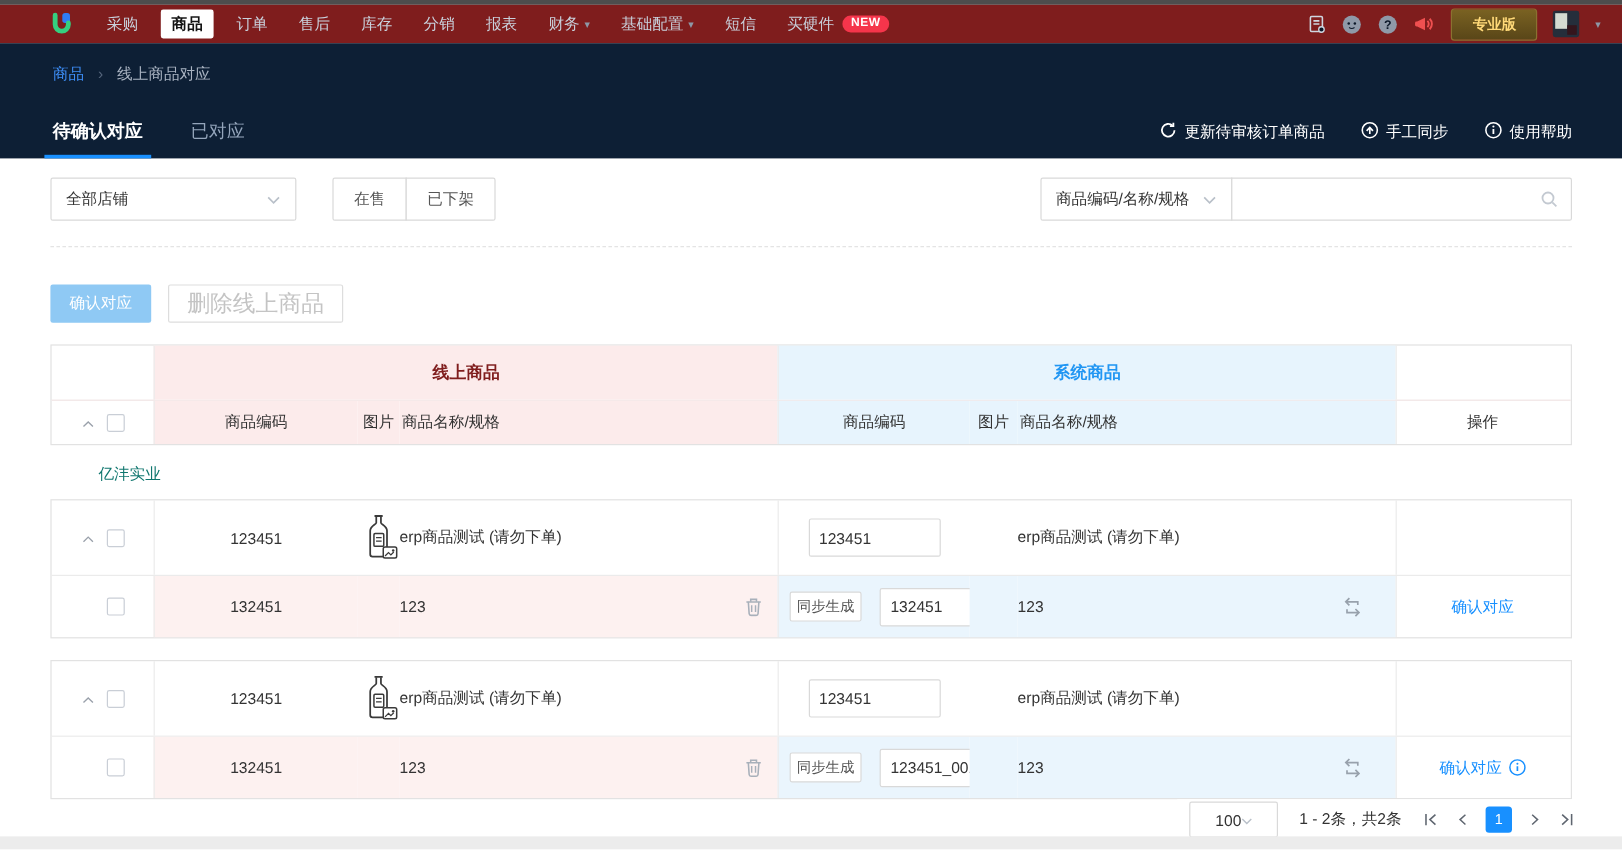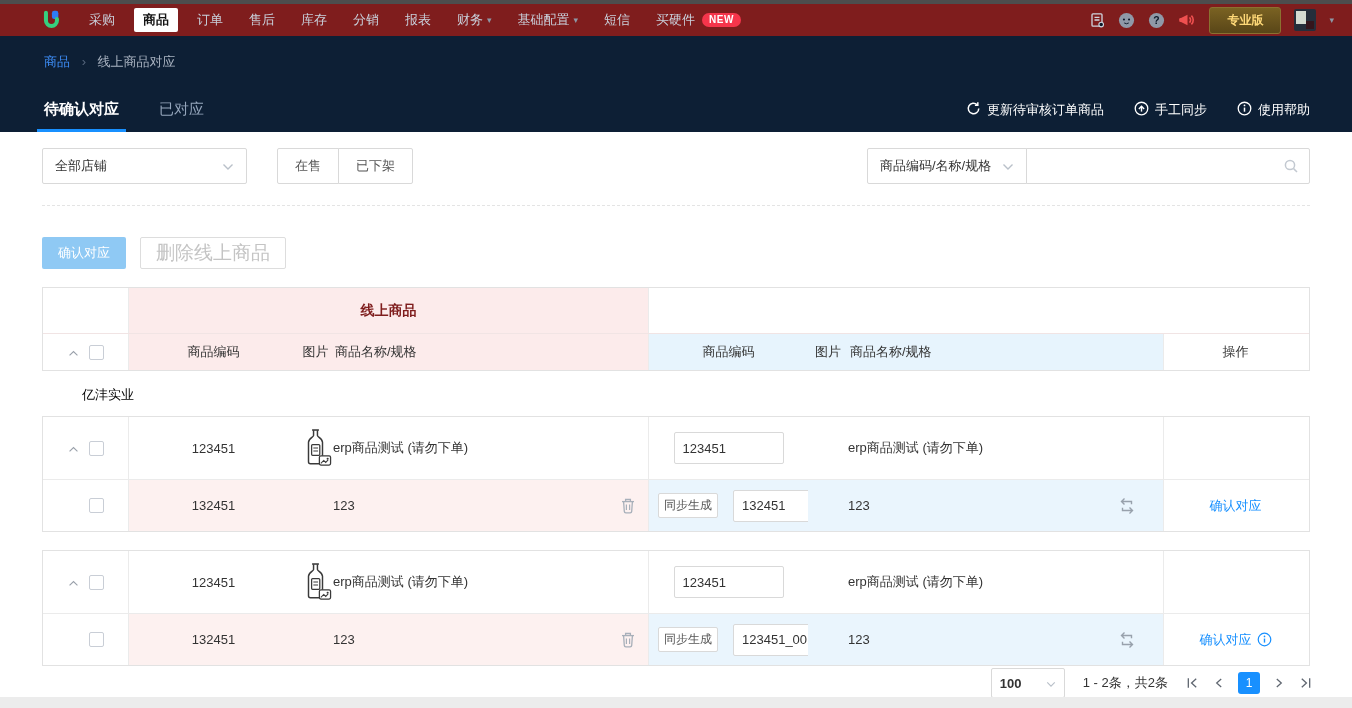--- a/index.html
+++ b/index.html
@@ -103,21 +103,21 @@
   .sec-title { font-size:14px; font-weight:bold; }
   .sec-online { grid-column:2/5; color:#7f1d1d; }
   .sec-system { grid-column:5/8; color:#2196f3; }
   .th2 { height:37px; border-top:1px solid #f1e4e4; }
   .th2 .cell { font-size:13px; color:#333; }
   .name-head { padding-left:2px; justify-content:flex-start; }
 
   .checkbox { width:15px; height:15px; border:1px solid #c9ced6; border-radius:2px; background:#fff; cursor:pointer; flex:none; }
   .chk-cell { gap:10px; }
 
-  .shop-row { padding:15px 0 12px 40px; color:#000000; }
+  .shop-row { padding:15px 0 12px 40px; color:#0f766e; }
 
   .group-box { border:1px solid #e2e2e2; margin-bottom:18px; background:#fff; }
   .row-main { height:62px; }
   .row-sub { height:52px; border-top:1px solid #ebebeb; }
   .code-input {
     width:110px; height:32px; border:1px solid #d9d9d9; border-radius:2px;
     padding:0 8px; font-size:13px; color:#333; outline:none; background:#fff; font-family:inherit;
   }
   .name-cell { justify-content:flex-start; padding-right:12px; }
   .trash-wrap { margin-left:auto; cursor:pointer; display:flex; }
@@ -127,21 +127,21 @@
   }
   .scode-sub { justify-content:space-between; padding-left:9px; gap:15px; }
   .swap-wrap { margin-left:auto; margin-right:14px; cursor:pointer; display:flex; }
   .op-link { color:#1890ff; cursor:pointer; display:flex; align-items:center; gap:5px; }
 
   
   .footer {
     position:absolute; right:40px; bottom:8px; height:34px; background:#fff;
     display:flex; align-items:center; gap:18px; padding-left:10px;
   }
-  .page-size { width:74px; height:30px; padding:0 8px;font-weight:bold; }
+  .page-size { width:74px; height:30px; padding:0 21px; }
   .range-text { color:#333; }
   .pager { display:flex; align-items:center; gap:15px; }
   .pg-btn { display:flex; align-items:center; cursor:pointer; }
   .page-cur {
     width:22px; height:22px; background:#1890ff; color:#fff; border-radius:3px;
     display:flex; align-items:center; justify-content:center; font-size:12px; cursor:pointer;
   }
   .bottom-strip { position:absolute; left:0; right:0; bottom:0; height:11px; background:#ececec; }
 </style>
 </head>
@@ -313,20 +313,21 @@
   <button class="btn-confirm">确认对应</button>
   <button class="btn-delete">删除线上商品</button>
 </div>
 
 <div class="table-wrap">
 
   <div class="thead">
     <div class="trow th1">
       <div class="cell"></div>
       <div class="cell ctr sec-online bg-pink vb sec-title">线上商品</div>
+      <div class="cell ctr sec-system bg-blue vb sec-title">系统商品</div>
       <div class="cell vb"></div>
     </div>
     <div class="trow th2">
       <div class="cell ctr chk-cell">
         <span>
           <svg width="11" height="7" viewBox="0 0 12 8">
               <path d="M1.5 6.2 L6 1.8 L10.5 6.2" fill="none" stroke="#9aa1ab" stroke-width="1.3"></path>
             </svg>
         </span>
         <span class="checkbox"></span>

